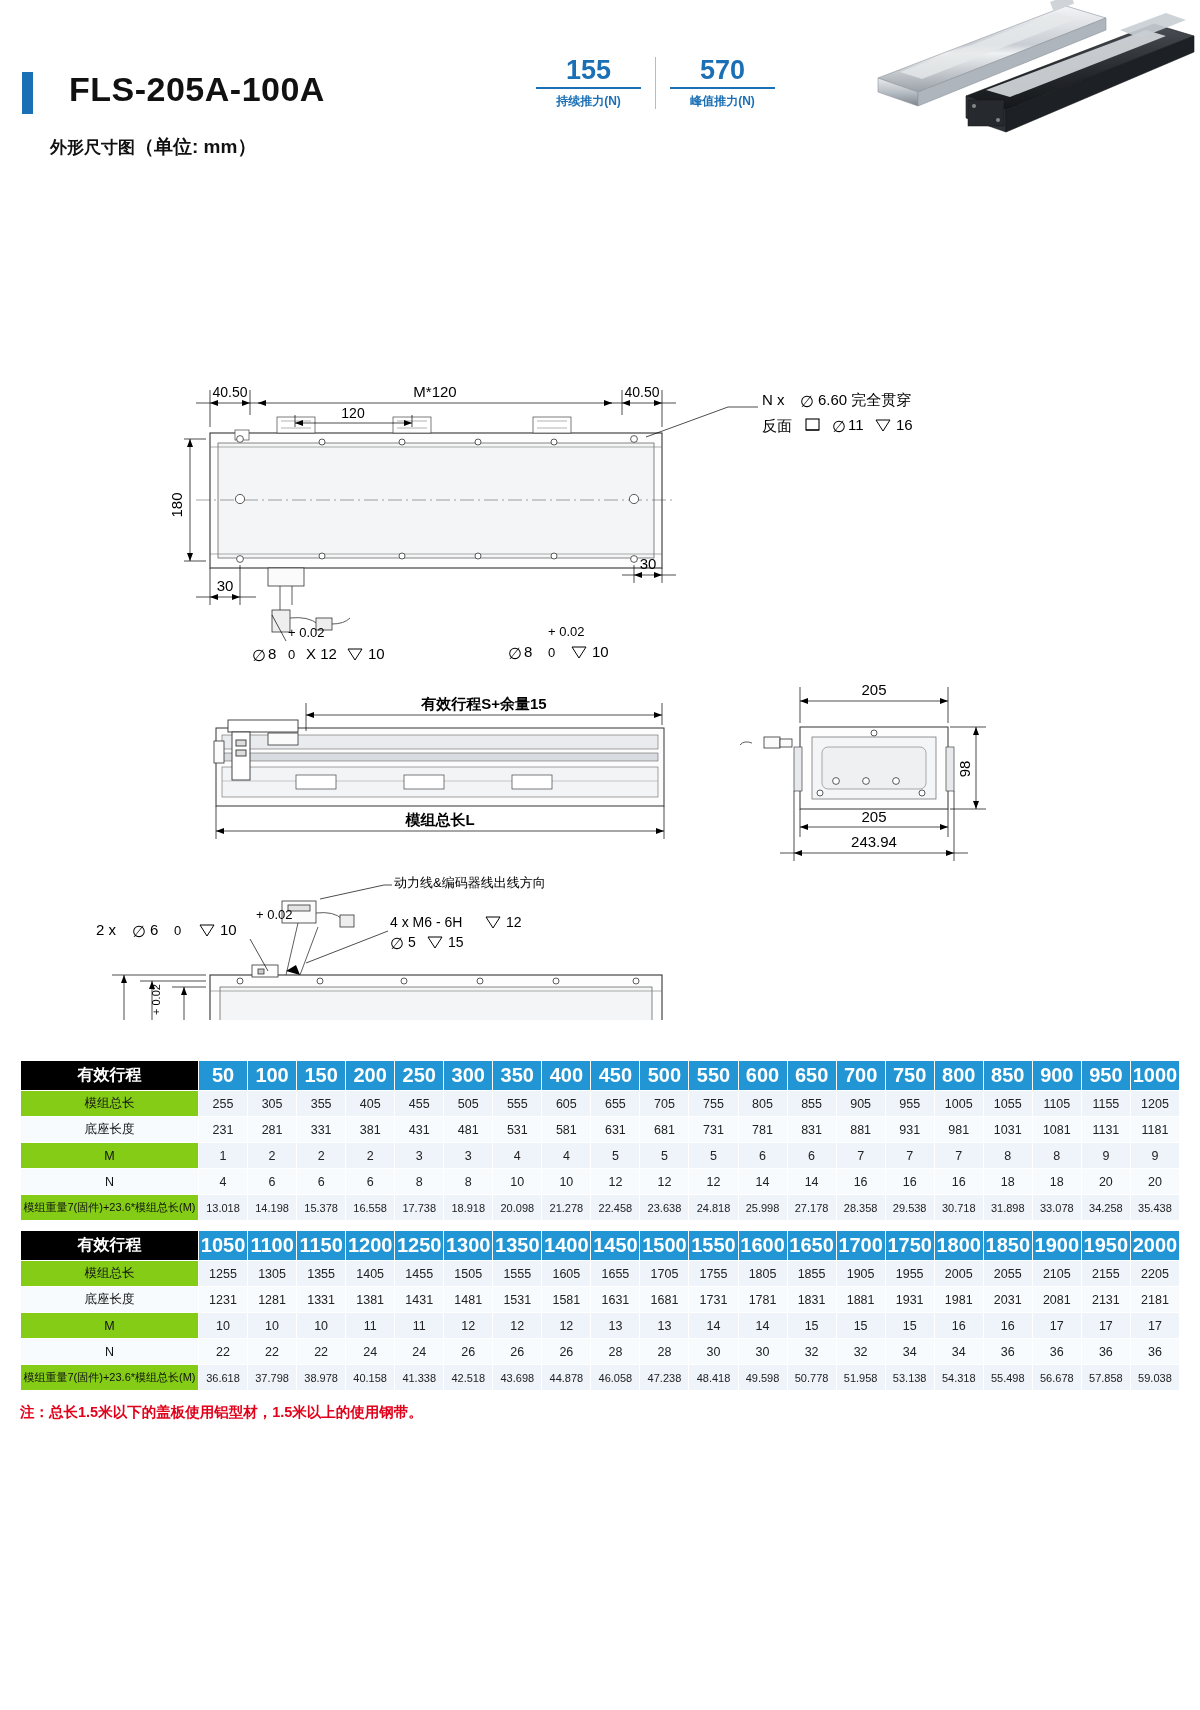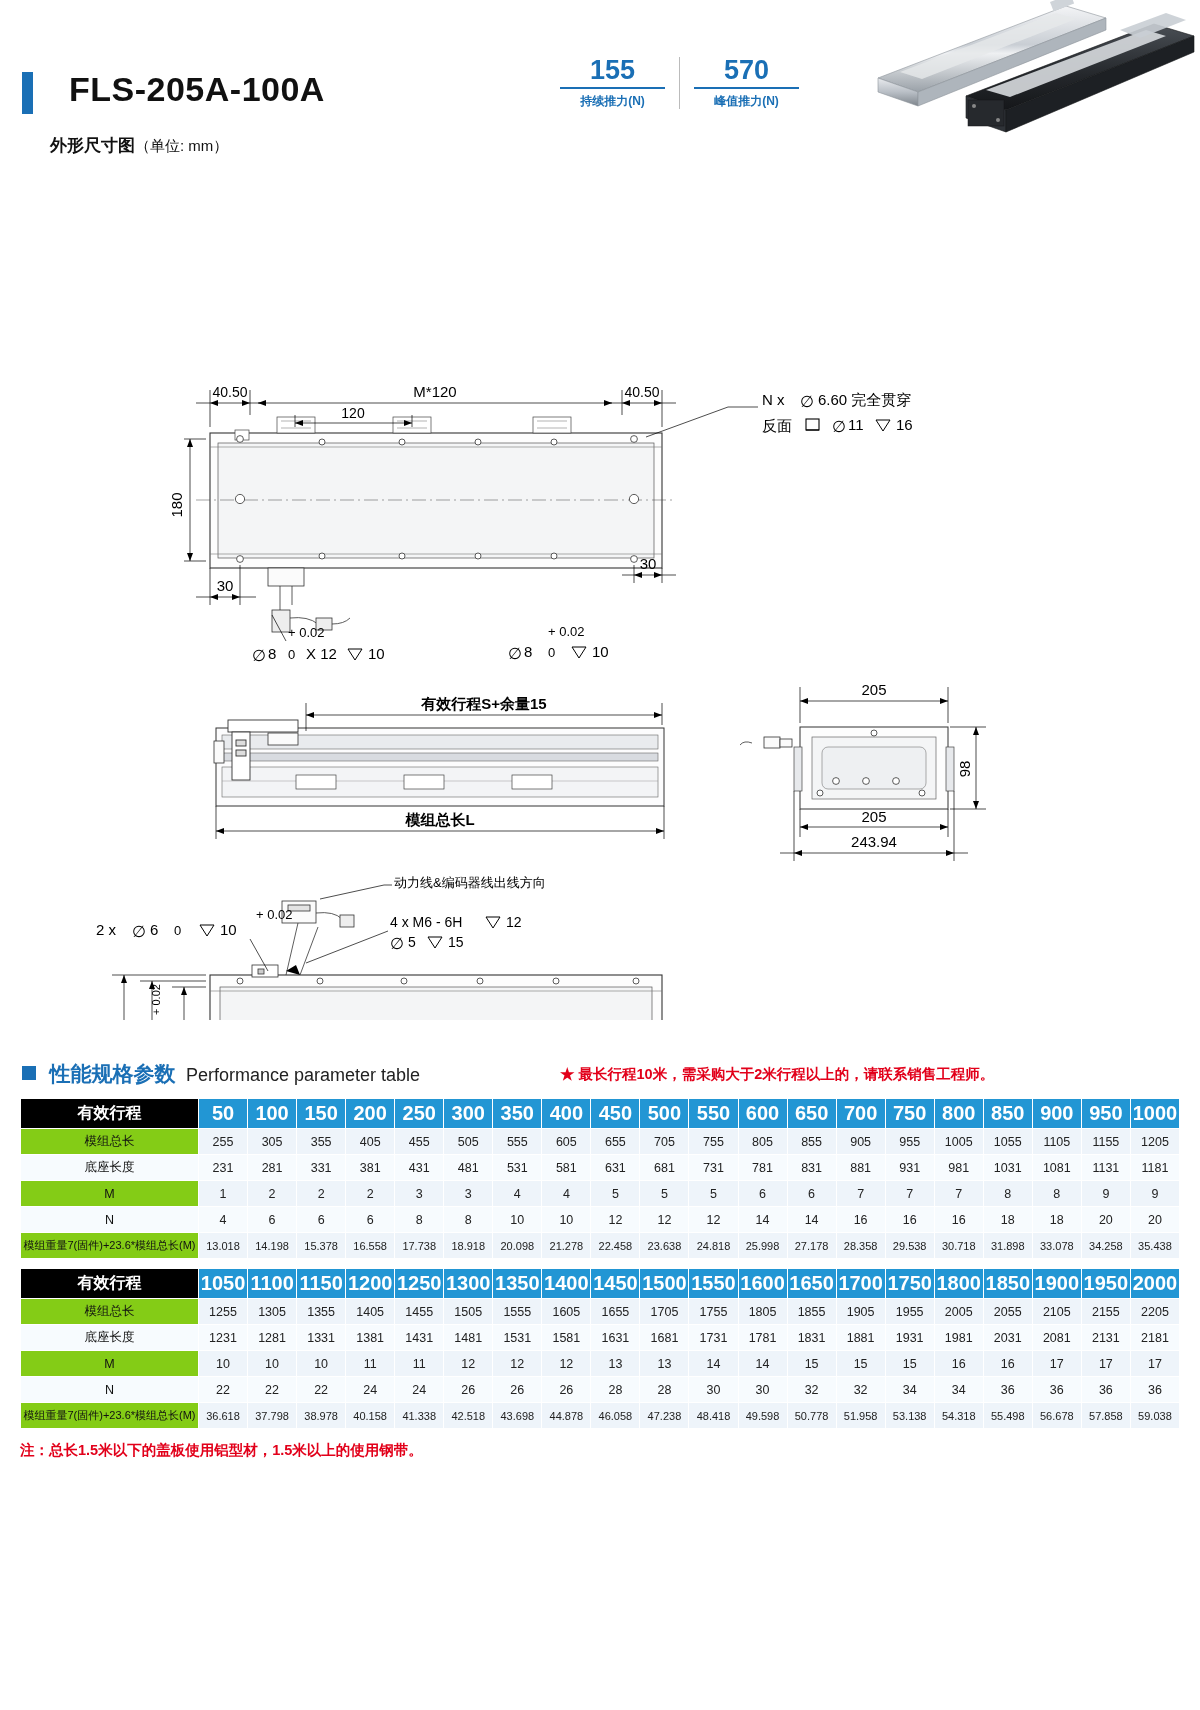--- a/index.html
+++ b/index.html
@@ -12,34 +12,34 @@
     position:relative;
     overflow:hidden;
   }
   
   .header { position:relative; height:135px; }
   .hdr-bar { position:absolute; left:22px; top:72px; width:11px; height:42px; background:#1a6fb5; }
   .hdr-title {
     position:absolute; left:50px; top:70px;
     font-size:34px; font-weight:bold; color:#111; letter-spacing:0.5px;margin-left:19px;
   }
-  .badges { position:absolute; left:560px; top:55px; display:flex; gap:14px; }
+  .badges { position:absolute; left:536px; top:55px; display:flex; gap:14px; }
   .badge { text-align:center; width:105px; }
   .badge .val {
     font-size:27px; font-weight:bold; color:#1a6fb5; line-height:30px;
     border-bottom:2px solid #1a6fb5; padding-bottom:2px;
   }
   .badge .cap { font-size:12px; color:#1a6fb5; margin-top:4px; font-weight:bold; }
   .badge-div { width:1px; background:#bbb; height:52px; margin-top:2px; }
   .hero { position:absolute; right:0; top:0; width:330px; height:150px; }
   .subtitle {
     position:absolute; left:50px; top:134px;
     font-size:17px; font-weight:bold; color:#111;
   }
-  .subtitle span.small { font-size:15px; font-weight:normal;margin-top:45px; }
+  .subtitle span.small { font-size:19px; font-weight:bold;margin-top:45px; }
 
   
   .drawing { position:absolute; left:0; top:175px; width:980px; height:845px; }
   .drawing svg { display:block; }
 
   
   .perf { position:absolute; left:0; top:1060px; width:1200px; }
   .perf-head { position:relative; height:38px; padding-left:22px; }
   .perf-sq { display:inline-block; width:14px; height:14px; background:#1a6fb5; margin-right:9px; vertical-align:1px;}
   .perf-cn { font-size:21px; font-weight:bold; color:#1a6fb5; }
@@ -521,26 +521,20 @@
       <path d="M330 986 l-8 -3 v6 z" fill="#000" stroke="none"></path>
     </g>
     <text x="278" y="980" text-anchor="middle" font-size="15" fill="#000" stroke="none">136</text>
   </g>
 
   </g>
 </svg>
 </div>
 
 <div class="perf">
-  <div class="perf-head">
-    <span class="perf-sq"></span>
-    <span class="perf-cn">性能规格参数</span>
-    <span class="perf-en">Performance parameter table</span>
-    <div class="perf-note">★ 最长行程10米，需采购大于2米行程以上的，请联系销售工程师。</div>
-  </div>
 
   <table class="spec">
     <tbody>
       <tr class="hdr">
         <td class="rowlabel">有效行程</td>
         <td>50</td>
         <td>100</td>
         <td>150</td>
         <td>200</td>
         <td>250</td>

